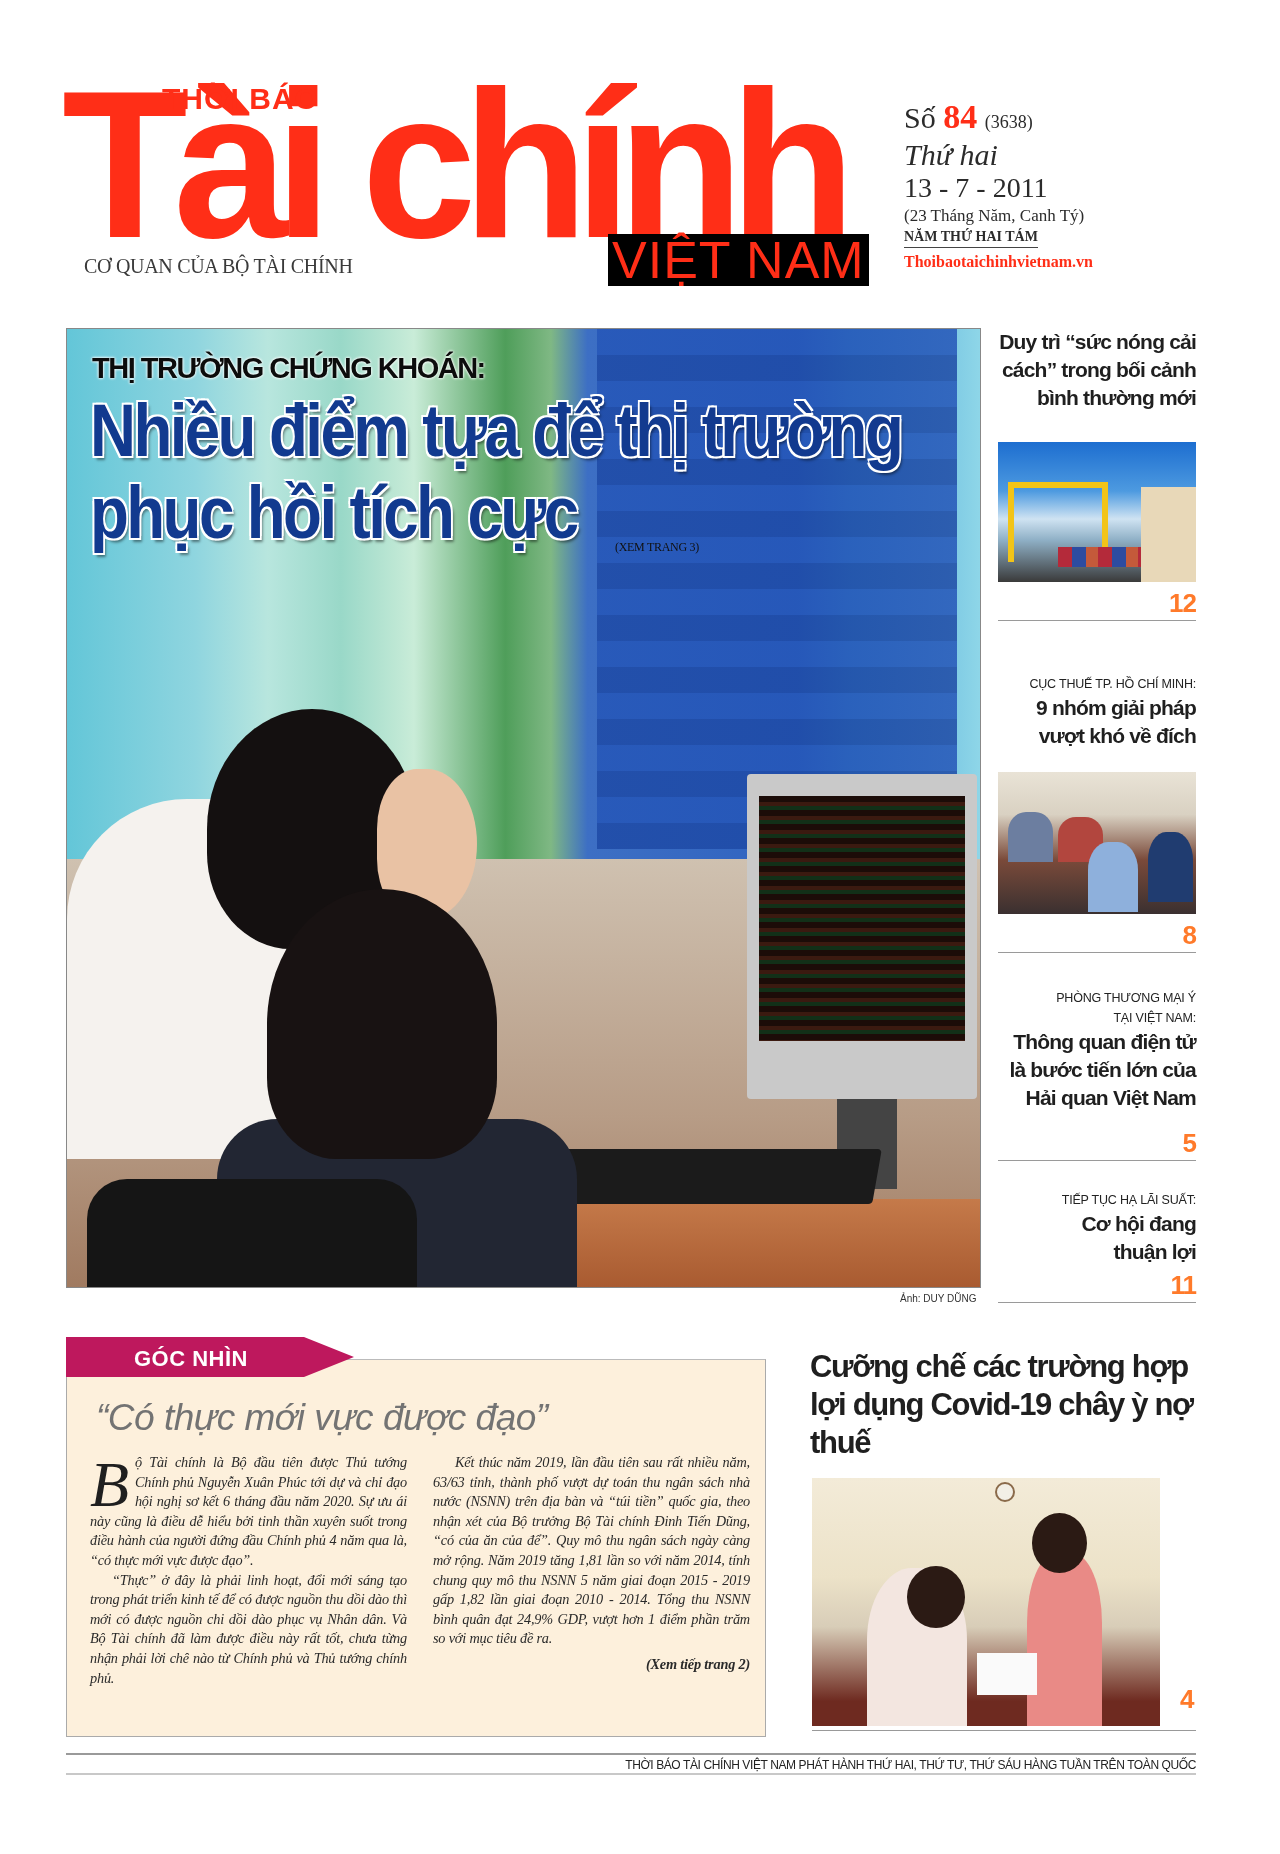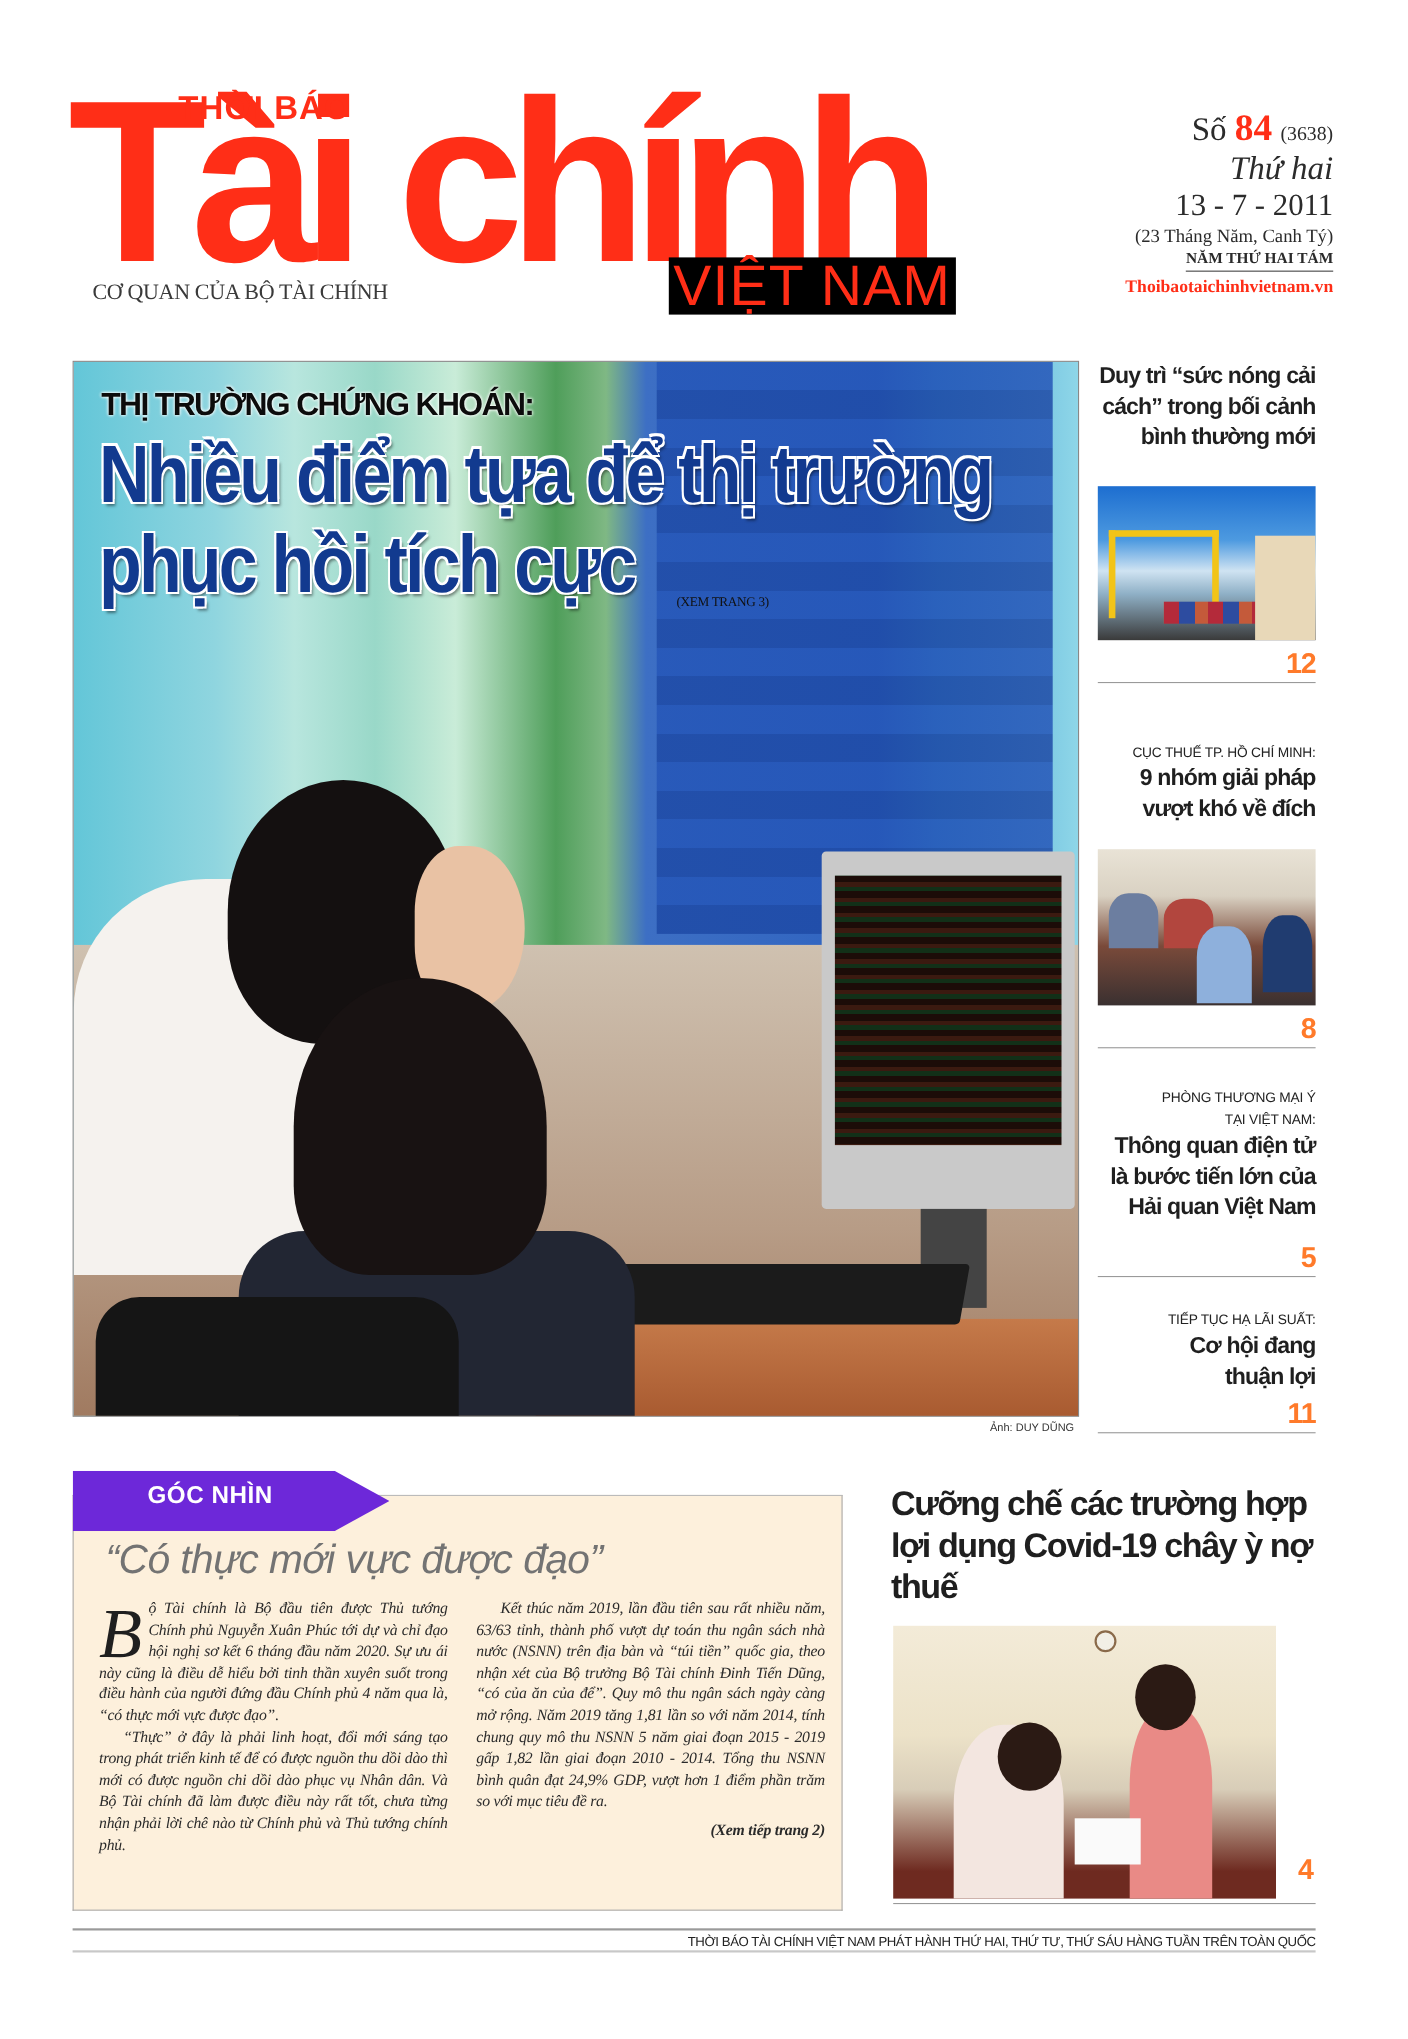--- a/index.html
+++ b/index.html
@@ -8,21 +8,21 @@
 
   
   .masthead { position: absolute; left: 0; top: 0; width: 1280px; height: 300px; }
   .logo-small { position: absolute; left: 162px; top: 82px; font-family: "Liberation Sans", sans-serif; font-weight: 900; font-size: 30px; letter-spacing: 1px; color: #ff2e17; }
   .logo-big { position: absolute; left: 62px; top: 60px; font-family: "Liberation Sans", sans-serif; font-weight: 900; font-size: 210px; line-height: 1; letter-spacing: -14px; color: #ff2e17; transform: scaleX(0.98); transform-origin: left top; white-space: nowrap; }
   .logo-sub { position: absolute; left: 608px; top: 234px; font-family: Liberation Sans, sans-serif; font-size: 52px; color: #ff2e17; letter-spacing: 1px; line-height: 1; background: #000000; padding: 0 4px; }
   .logo-agency { position: absolute; left: 84px; top: 255px; font-family: "Liberation Serif", serif; font-size: 20px; color: #3a3a3a; letter-spacing: -0.3px; }
   .contact-bar { position: absolute; left: 66px; top: 283px; width: 1130px; height: 14px; background: #c8c8ca; border-top: 2px solid #e6e6e6; }
   .contact-bar span { position: absolute; top: 0; font-family: "Liberation Serif", serif; font-weight: 700; font-size: 11px; line-height: 12px; color: #222; }
 
-  .issue-block { position: absolute; right: 68px; top: 100px; width: 280px; text-align: right; color: #2b2b2b; }
+  .issue-block { position: absolute; right: 96px; top: 100px; width: 280px; text-align: left; color: #2b2b2b; }
   .issue-line1 { font-size: 30px; line-height: 34px; }
   .issue-line1 .num { color: #ff2e17; font-weight: 700; font-size: 34px; }
   .issue-line1 .paren { font-size: 18px; }
   .issue-day { font-style: italic; font-size: 30px; line-height: 32px; }
   .issue-date { font-size: 28px; line-height: 34px; }
   .issue-lunar { font-size: 17px; line-height: 22px; }
   .issue-year { font-weight: 700; font-size: 14px; line-height: 20px; display: inline-block; border-bottom: 1px solid #444; }
   .issue-web { color: #ff2e17; font-weight: 700; font-size: 16px; line-height: 28px; }
 
   
@@ -67,21 +67,21 @@
   .photo-port .boxes { position: absolute; left: 60px; top: 105px; width: 90px; height: 20px; background: repeating-linear-gradient(90deg, #b42a3a 0 14px, #2d4ca0 14px 28px, #c45a3a 28px 40px); }
   .photo-office { height: 142px; background: linear-gradient(180deg, #e9e3d6 0%, #d9d1c2 30%, #7a4a3a 62%, #3a3030 100%); position: relative; }
   .photo-office .p1 { position: absolute; left: 10px; top: 40px; width: 45px; height: 50px; background: #6c7ea0; border-radius: 40% 40% 0 0; }
   .photo-office .p2 { position: absolute; left: 60px; top: 45px; width: 45px; height: 45px; background: #b2463e; border-radius: 40% 40% 0 0; }
   .photo-office .p3 { position: absolute; left: 90px; top: 70px; width: 50px; height: 70px; background: #8eb0dc; border-radius: 40% 40% 0 0; }
   .photo-office .p4 { position: absolute; left: 150px; top: 60px; width: 45px; height: 70px; background: #203c70; border-radius: 40% 40% 0 0; }
 
   
   .goc { position: absolute; left: 66px; top: 1337px; width: 700px; height: 400px; }
   .goc-box { position: absolute; left: 0; top: 22px; width: 700px; height: 378px; background: #fdf0dc; border: 1px solid #aaa; border-top-color: #bbb; }
-  .goc-tab { position: absolute; left: 0; top: 0; width: 288px; height: 55px; background: #6d28d9; clip-path: polygon(0 0, 238px 0, 288px 50%, 238px 100%, 0 100%); }
+  .goc-tab { position: absolute; left: 0; top: 0; width: 288px; height: 40px; background: #be185d; clip-path: polygon(0 0, 238px 0, 288px 50%, 238px 100%, 0 100%); }
   .goc-tab span { position: absolute; left: 68px; top: 9px; font-family: "Liberation Sans", sans-serif; font-weight: 700; font-size: 22px; color: #fff; letter-spacing: 0.5px; }
   .goc-title { position: absolute; left: 30px; top: 60px; font-family: "Liberation Sans", sans-serif; font-style: italic; font-size: 37px; color: #737373; letter-spacing: -0.5px; }
   .goc-cols { position: absolute; left: 24px; top: 116px; width: 660px; display: flex; gap: 26px; }
   .goc-col { width: 317px; font-family: "Liberation Serif", serif; font-style: italic; font-size: 14.3px; line-height: 19.6px; color: #2a2a2a; text-align: justify; letter-spacing: -0.2px; }
   .goc-col p { text-indent: 22px; }
   .goc-col p.first { text-indent: 0; }
   .dropcap { float: left; font-size: 64px; line-height: 52px; margin: 6px 6px 0 0; font-style: italic; color: #1f1f1f; }
   .goc-more { text-align: right; font-weight: 700; margin-top: 6px; }
 
   

